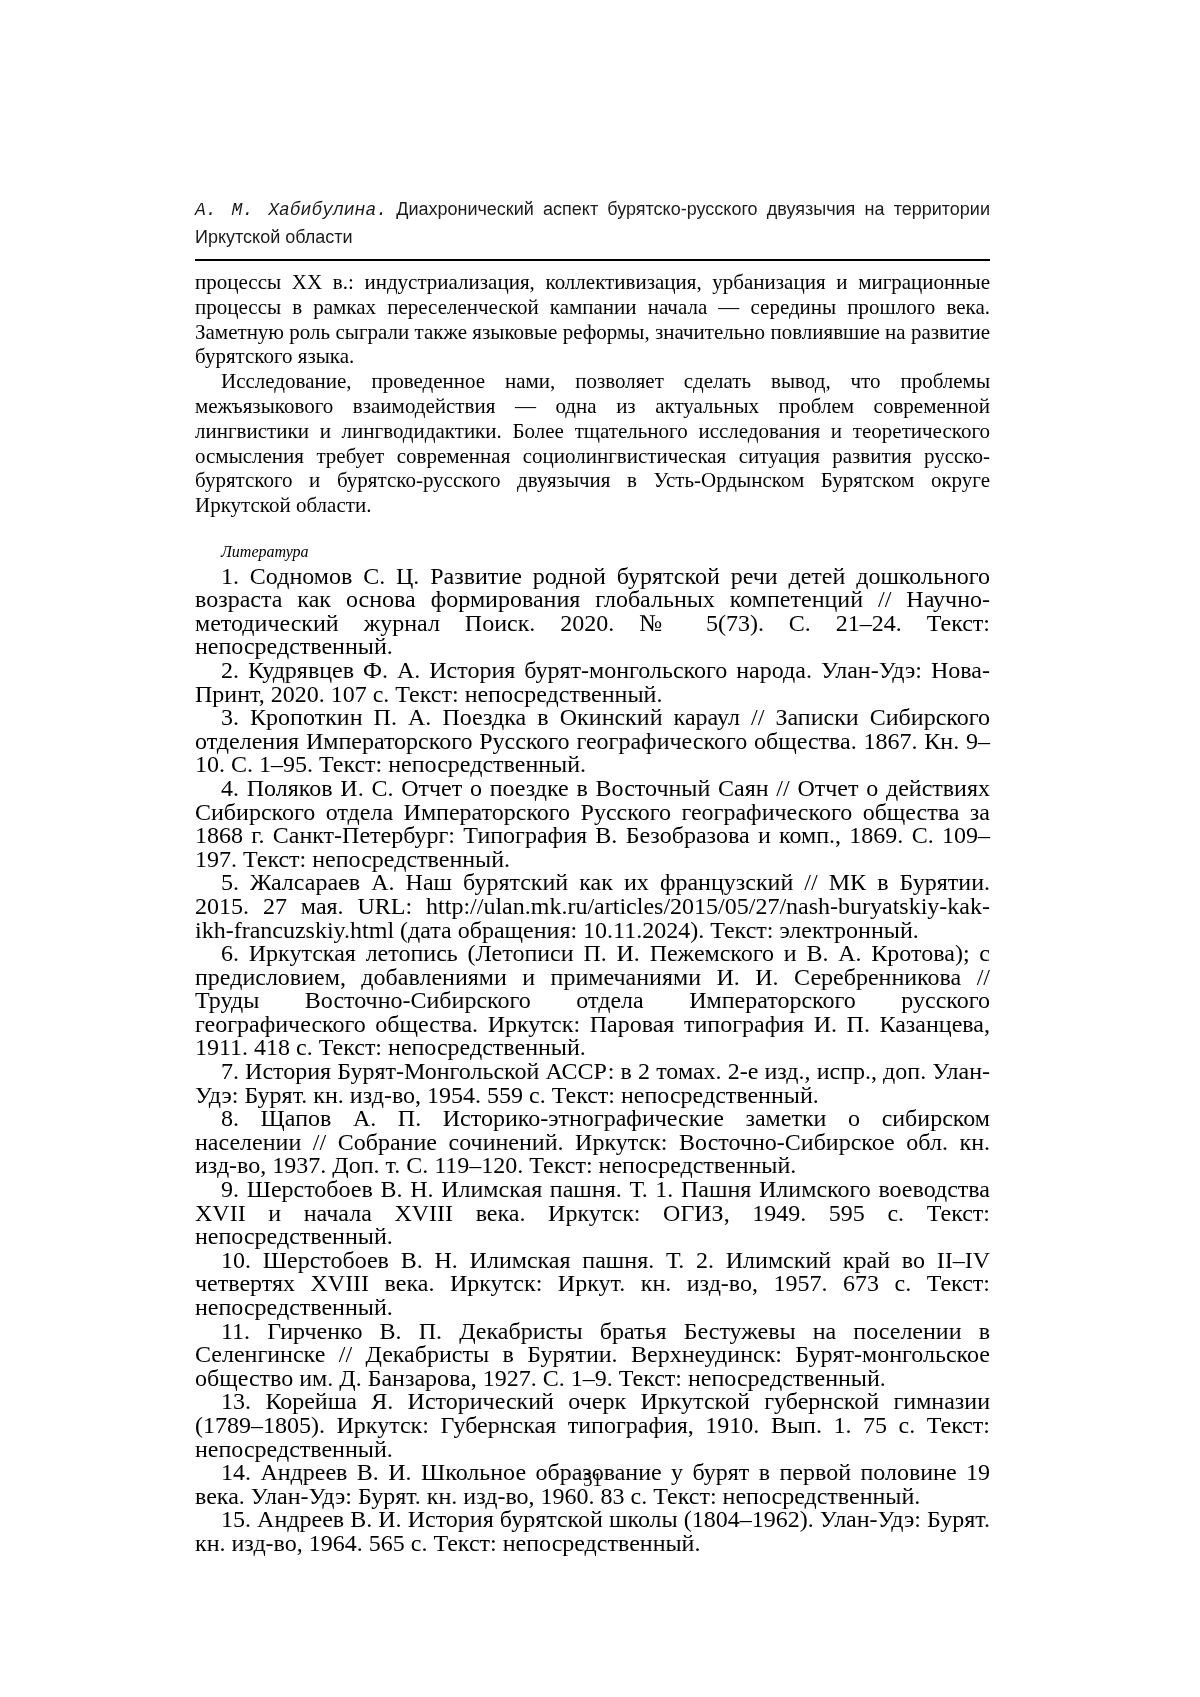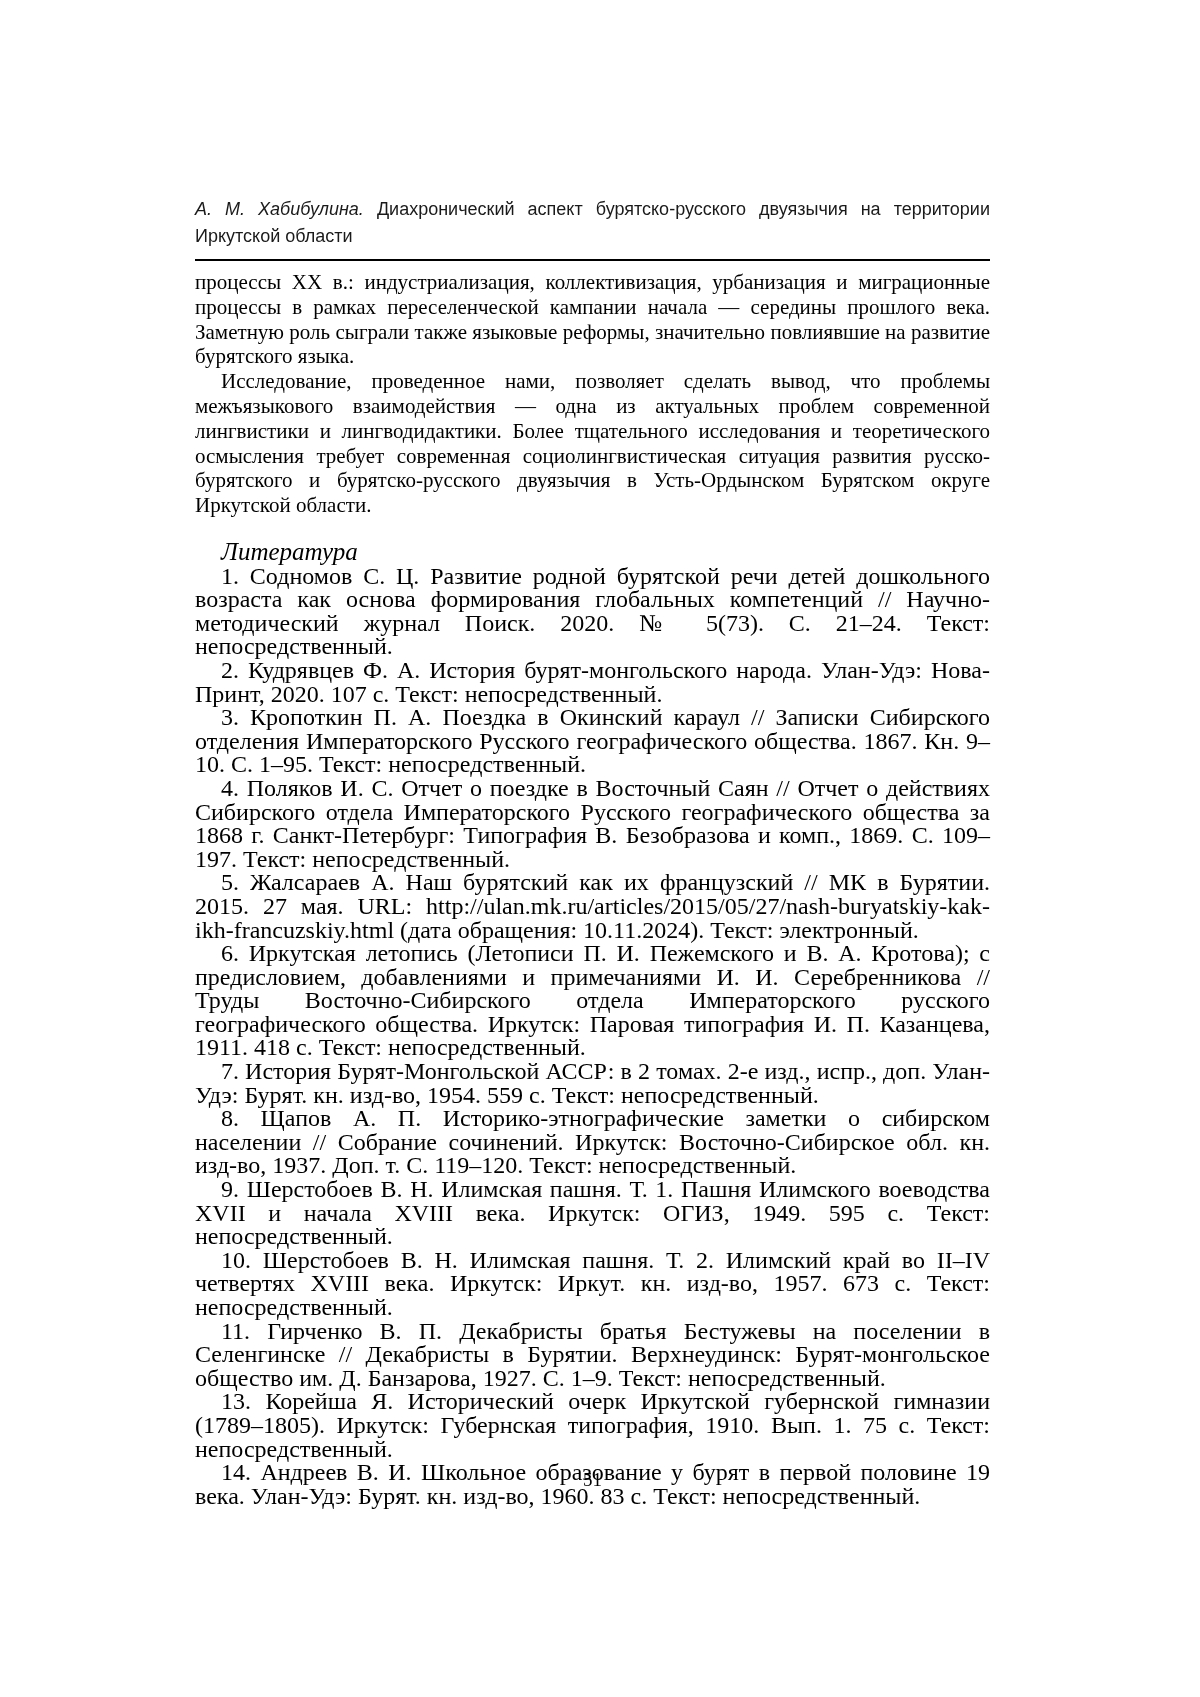--- a/index.html
+++ b/index.html
@@ -10,21 +10,21 @@
     margin:0 auto;
     overflow:hidden;
   }
   .running-header{
     position:absolute;left:195px;top:196px;width:795px;
     font-family:"Liberation Sans",sans-serif;
     font-size:18px;line-height:27px;
     color:#1a1a1a;
     text-align:justify;
   }
-  .running-header .author{font-style:italic;}
+  .running-header .author{font-style:italic;font-family:Liberation Mono, monospace;}
   .header-rule{
     position:absolute;left:195px;top:259px;width:795px;
     border:none;border-top:2.5px solid #000;margin:0;
   }
   .body-text{
     position:absolute;left:195px;top:270px;width:795px;
     font-family:"Liberation Serif","DejaVu Serif",serif;
     font-size:21px;line-height:24.8px;
     color:#000;
     text-align:justify;
@@ -33,21 +33,21 @@
   .body-text p.no-indent{text-indent:0;}
   .bib{
     position:absolute;left:195px;top:540px;width:795px;
     font-family:"Liberation Serif","DejaVu Serif",serif;
     color:#000;
   }
   .bib-heading{
     margin:0 0 1px 0;
     text-indent:26px;
     font-style:italic;
-    font-size:25px;line-height:23.6px;
+    font-size:16px;line-height:23.6px;
   }
   .ref-item{
     margin:0;
     text-indent:26px;
     font-size:24px;line-height:23.6px;
     text-align:justify;
     overflow-wrap:break-word;
   }
   .page-number{
     position:absolute;left:195px;top:1468px;width:795px;
@@ -83,18 +83,19 @@
         <p class="ref-item">4. Поляков И. С. Отчет о поездке в Восточный Саян // Отчет о действиях Сибирского отдела Императорского Русского географического общества за 1868 г. Санкт-Петербург: Типография В. Безобразова и комп., 1869. С. 109–197. Текст: непосредственный.</p>
         <p class="ref-item">5. Жалсараев А. Наш бурятский как их французский // МК в Бурятии. 2015. 27 мая. URL: http://ulan.mk.ru/articles/2015/05/27/nash-buryatskiy-kak-ikh-francuzskiy.html (дата об­ращения: 10.11.2024). Текст: электронный.</p>
         <p class="ref-item">6. Иркутская летопись (Летописи П. И. Пежемского и В. А. Кротова); с предисловием, добавлениями и примечаниями И. И. Серебренникова // Труды Восточно-Сибирского от­дела Императорского русского географического общества. Иркутск: Паровая типография И. П. Казанцева, 1911. 418 с. Текст: непосредственный.</p>
         <p class="ref-item">7. История Бурят-Монгольской АССР: в 2 томах. 2-е изд., испр., доп. Улан-Удэ: Бурят. кн. изд-во, 1954. 559 с. Текст: непосредственный.</p>
         <p class="ref-item">8. Щапов А. П. Историко-этнографические заметки о сибирском населении // Собра­ние сочинений. Иркутск: Восточно-Сибирское обл. кн. изд-во, 1937. Доп. т. С. 119–120. Текст: непосредственный.</p>
         <p class="ref-item">9. Шерстобоев В. Н. Илимская пашня. Т. 1. Пашня Илимского воеводства XVII и начала XVIII века. Иркутск: ОГИЗ, 1949. 595 с. Текст: непосредственный.</p>
         <p class="ref-item">10. Шерстобоев В. Н. Илимская пашня. Т. 2. Илимский край во II–IV четвертях XVIII века. Иркутск: Иркут. кн. изд-во, 1957. 673 с. Текст: непосредственный.</p>
         <p class="ref-item">11. Гирченко В. П. Декабристы братья Бестужевы на поселении в Селенгинске // Де­кабристы в Бурятии. Верхнеудинск: Бурят-монгольское общество им. Д. Банзарова, 1927. С. 1–9. Текст: непосредственный.</p>
         <p class="ref-item">13. Корейша Я. Исторический очерк Иркутской губернской гимназии (1789–1805). Иркутск: Губернская типография, 1910. Вып. 1. 75 с. Текст: непосредственный.</p>
         <p class="ref-item">14. Андреев В. И. Школьное образование у бурят в первой половине 19 века. Улан-Удэ: Бурят. кн. изд-во, 1960. 83 с. Текст: непосредственный.</p>
+        <p class="ref-item">15. Андреев В. И. История бурятской школы (1804–1962). Улан-Удэ: Бурят. кн. изд-во, 1964. 565 с. Текст: непосредственный.</p>
       </div>
   </div>
 
   <div class="page-number">51</div>
 
 </div>
 
 </body></html>

